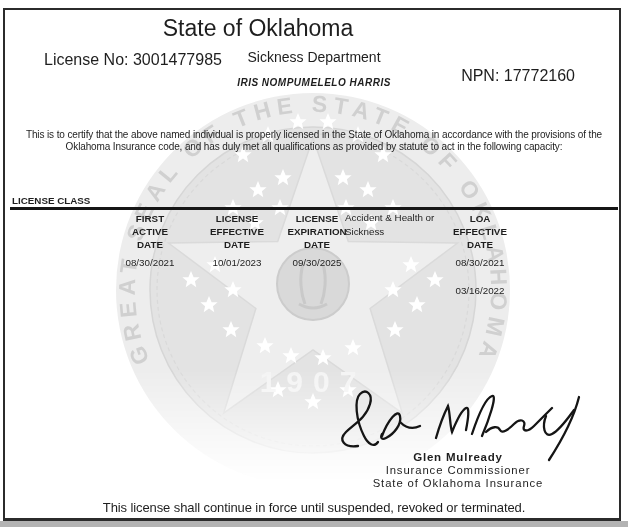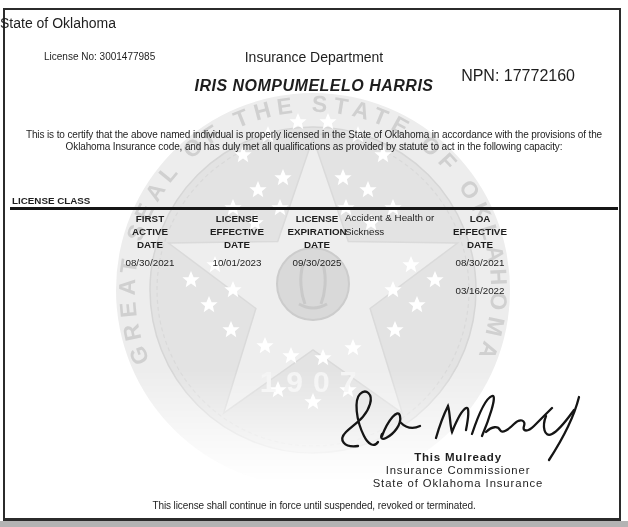--- a/index.html
+++ b/index.html
@@ -10,26 +10,26 @@
 
   .cert-border{left:3px;top:8px;width:614px;height:508px;
     border:2px solid #2b2b2b;border-bottom-width:3px;background:transparent;}
   .bottom-strip{left:0;top:521px;width:628px;height:6px;background:#b3b3b3;}
 
   .seal-wrap{left:113px;top:90px;width:400px;height:400px;z-index:0;
     -webkit-mask-image:linear-gradient(180deg,#000 70%,rgba(0,0,0,0) 98%);
     mask-image:linear-gradient(180deg,#000 70%,rgba(0,0,0,0) 98%);}
   .content{position:absolute;left:0;top:0;width:628px;height:527px;z-index:1;}
 
-  .title{left:0;top:15px;width:516px;text-align:left;font-size:14px;}
-  .license-no{left:12px;top:51px;font-size:10px;padding-left:32px;}
+  .title{left:0;top:15px;width:516px;text-align:center;font-size:23px;}
+  .license-no{left:12px;top:51px;font-size:16px;padding-left:32px;}
   .department{left:0;top:49px;width:628px;text-align:center;font-size:14px;}
   .npn{top:51px;right:53px;font-size:16px;margin-top:16px;}
   .licensee{left:0;top:77px;width:628px;text-align:center;
-    font-size:16px;font-weight:bold;font-style:italic;letter-spacing:.5px;}
+    font-size:10px;font-weight:bold;font-style:italic;letter-spacing:.5px;}
 
   .certify{left:9px;top:129px;width:610px;text-align:center;
     font-size:10px;line-height:11.8px;letter-spacing:-0.12px;}
 
   .hcell{font-weight:bold;font-size:9.8px;line-height:13px;}
   .hcell span{display:block;}
   .c-center{text-align:center;margin-top:44px;}
   .rule{left:10px;top:207px;width:608px;height:2.5px;background:#161616;}
 
   .dcell{font-size:9.8px;line-height:13.5px;}
@@ -55,21 +55,21 @@
 
   .sig-svg{left:336px;top:382px;width:250px;height:80px;}
   .sig-name{left:338px;top:451px;width:240px;text-align:center;
     font-size:11.5px;font-weight:bold;letter-spacing:.8px;}
   .sig-title{left:338px;top:464px;width:240px;text-align:center;
     font-size:11.3px;letter-spacing:.9px;}
   .sig-org{left:338px;top:477px;width:240px;text-align:center;
     font-size:11.3px;letter-spacing:.9px;}
 
   .footer{left:0;top:500px;width:628px;text-align:center;
-    font-size:10px;letter-spacing:-0.1px;}
+    font-size:13px;letter-spacing:-0.1px;}
 </style>
 </head>
 <body>
 
 <div class="page">
 
   <div class="abs seal-wrap">
     <svg width="400" height="400" viewBox="0 0 400 400">
       <defs>
         <path id="ringPath" d="M 32.8 260.9 A 178 178 0 1 1 367.2 260.9" fill="none"></path>
@@ -122,21 +122,21 @@
       <text x="200" y="302" text-anchor="middle" font-family="Liberation Sans, sans-serif" font-size="30" font-weight="bold" fill="#f4f4f4" letter-spacing="10">1907</text>
     </svg>
   </div>
 
   <div class="content">
 
     <div class="abs cert-border"></div>
 
     <div class="abs title">State of Oklahoma</div>
     <div class="abs license-no">License No: 3001477985</div>
-    <div class="abs department">Insurance Department</div>
+    <div class="abs department">Sickness Department</div>
     <div class="abs npn">NPN: 17772160</div>
     <div class="abs licensee">IRIS NOMPUMELELO HARRIS</div>
 
     <div class="abs certify">This is to certify that the above named individual is properly licensed in the State of Oklahoma in accordance with the provisions of the Oklahoma Insurance code, and has duly met all qualifications as provided by statute to act in the following capacity:</div>
 
     <div class="abs hcell h1l">
       <span>LICENSE CLASS</span>
     </div>
     <div class="abs hcell h2 c-center">
       <span>FIRST</span>
@@ -175,21 +175,21 @@
         <path d="M46,54 C52,38 62,26 64,34 C66,42 58,52 50,56 C46,58 44,56 46,52"></path>
         <path d="M64,40 C70,46 76,48 84,44"></path>
         <path d="M100,56 C104,42 110,28 112,24 C114,30 114,44 116,50 C120,40 126,28 130,26 C134,24 132,38 130,48"></path>
         <path d="M136,52 C142,34 150,16 156,14 C162,12 152,40 146,54"></path>
         <path d="M150,50 C156,44 162,44 164,48 C166,52 172,48 178,42 C184,36 190,38 188,44 C186,50 192,50 198,44 C204,38 212,30 216,26"></path>
         <path d="M210,34 C206,44 208,56 216,52 C224,48 232,36 238,28"></path>
         <path d="M243,15 C238,35 226,58 213,78"></path>
       </g>
     </svg>
 
-    <div class="abs sig-name">This Mulready</div>
+    <div class="abs sig-name">Glen Mulready</div>
     <div class="abs sig-org">State of Oklahoma Insurance</div>
     <div class="abs sig-title">Insurance Commissioner</div>
 
     <div class="abs footer">This license shall continue in force until suspended, revoked or terminated.</div>
   </div>
 
   <div class="abs bottom-strip"></div>
 </div>
 
 </body></html>

